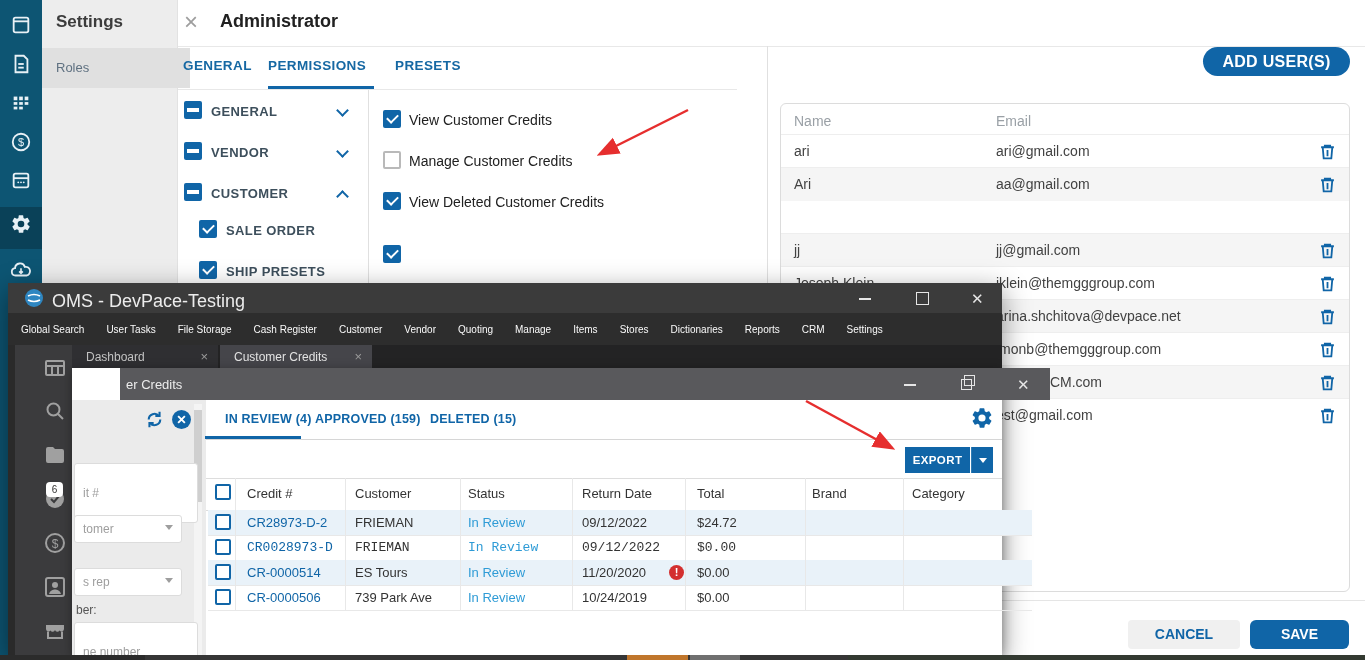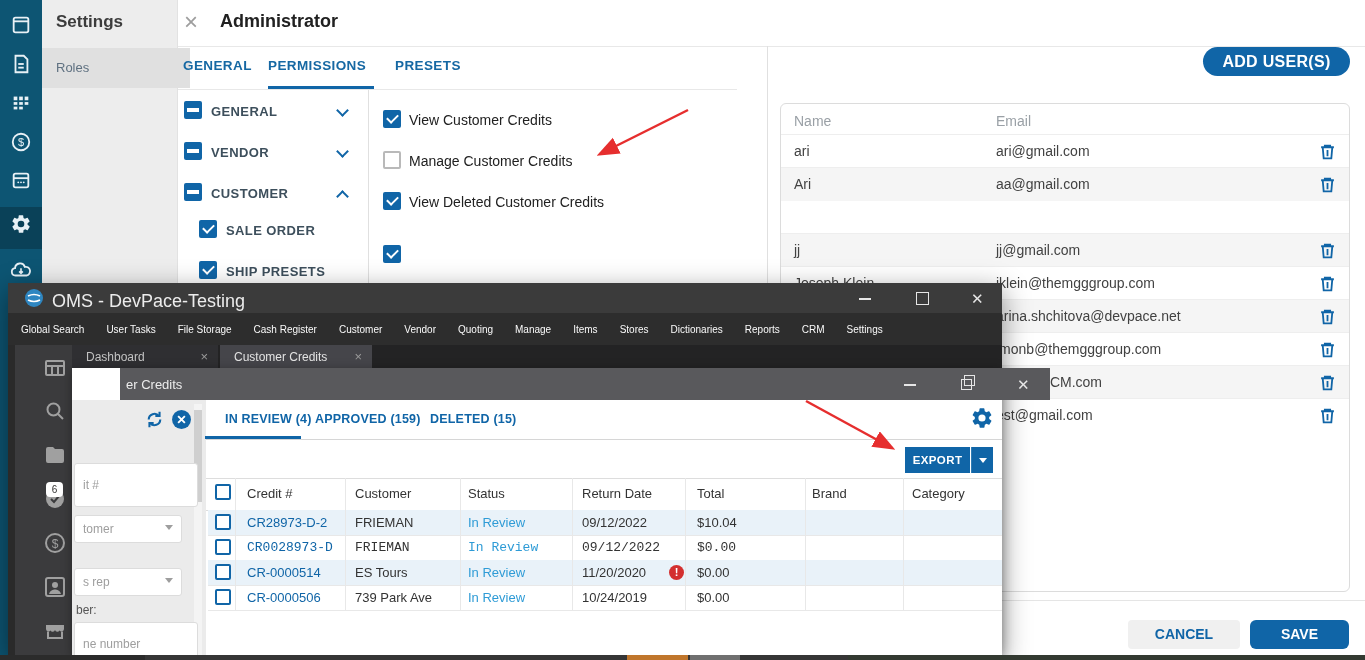--- a/index.html
+++ b/index.html
@@ -62,37 +62,37 @@
   .oms-tab .tx{position:absolute;left:14px;top:5px;}
   .oms-tab .x{position:absolute;right:10px;top:4px;color:#9a9a9a;font-size:13px;}
   .oms-sidebar{left:7px;top:62px;width:57px;height:310px;background:#3b3b3d;}
   .oms-sidebar .icn{position:absolute;left:28px;width:24px;height:24px;color:#a0a0a0;}
   
   #credits{left:64px;top:85px;width:930px;height:287px;background:#fff;box-shadow:0 2px 10px rgba(0,0,0,.35);}
   .cr-titlebar{left:0;top:0;width:930px;height:32px;background:#59595c;margin-left:48px;}
   .cr-title{position:absolute;left:6px;top:9px;font-size:13px;color:#ececec;}
   .filter{left:0;top:32px;width:134px;height:255px;background:#ebebeb;}
   .f-input{position:absolute;left:2px;width:106px;height:26px;background:#fff;border:1px solid #dcdcdc;border-radius:3px;
-    font-size:12px;color:#444;padding:8px 8px;font-family:"Liberation Sans",sans-serif;}
+    font-size:12px;color:#444;padding:16px 8px;font-family:"Liberation Sans",sans-serif;}
   .f-input::placeholder{color:#9e9e9e;}
   .f-select{position:absolute;left:2px;width:106px;height:26px;background:#fff;border:1px solid #dcdcdc;border-radius:3px;cursor:pointer;}
   .f-select .ph{position:absolute;left:8px;top:6px;font-size:12px;color:#9e9e9e;}
   .f-select .dn{position:absolute;right:8px;top:9px;width:0;height:0;border-left:4px solid transparent;
     border-right:4px solid transparent;border-top:5px solid #9e9e9e;}
   .f-label{position:absolute;left:4px;font-size:12px;color:#555;}
   .ctab{position:absolute;top:44px;font-size:12.5px;font-weight:bold;color:#1065a7;letter-spacing:.2px;cursor:pointer;}
   .export-btn{left:833px;top:79px;width:65px;height:26px;background:#1065a7;color:#fff;font-size:11.5px;font-weight:bold;
     text-align:center;line-height:26px;letter-spacing:.4px;cursor:pointer;}
   .export-arrow{left:899px;top:79px;width:22px;height:26px;background:#1065a7;border-left:1px solid #2f7cb5;cursor:pointer;}
   .export-arrow::after{content:"";position:absolute;left:7px;top:11px;width:0;height:0;
     border-left:4px solid transparent;border-right:4px solid transparent;border-top:5px solid #fff;}
   .cb2{width:16px;height:16px;border:2px solid #1065a7;border-radius:2px;background:#fff;cursor:pointer;}
   .t-col{position:absolute;top:110px;width:1px;height:132px;background:#e8e8e8;}
   .t-head{position:absolute;top:118px;font-size:13px;color:#333;}
-  .t-row{position:absolute;left:136px;width:794px;height:25px;border-bottom:1px solid #e8e8e8;}
+  .t-row{position:absolute;left:136px;width:794px;height:25px;border-bottom:1px solid #e8e8e8;padding-left:30px;}
   .t-row.alt{background:#e9f2f9;}
   .t-cell{position:absolute;top:5px;font-size:13px;color:#333;white-space:nowrap;}
   .t-link{color:#1065a7;cursor:pointer;}
   .t-status{color:#2e9bd6;}
   .err{position:absolute;left:461px;top:5px;width:15px;height:15px;border-radius:50%;background:#d32f2f;
     color:#fff;font-size:11px;font-weight:bold;text-align:center;line-height:15px;}
   
   .sb-track{background:#f4f4f4;}
   .sb-thumb{background:#cfcfcf;}
   
@@ -439,21 +439,21 @@
       <div class="t-head" style="left:740px;">Brand</div>
       <div class="t-head" style="left:840px;">Category</div>
       <div class="abs hline" style="left:134px;top:142px;width:796px;background:#dddddd;"></div>
 
       <div class="t-row alt" style="top:142px;">
         <span class="abs cb2" style="left:7px;top:4px;"></span>
         <span class="t-cell t-link" style="left:39px;">CR28973-D-2</span>
         <span class="t-cell" style="left:147px;">FRIEMAN</span>
         <span class="t-cell t-status" style="left:260px;">In Review</span>
         <span class="t-cell" style="left:374px;">09/12/2022</span>
-        <span class="t-cell" style="left:489px;">$10.04</span>
+        <span class="t-cell" style="left:489px;">$24.72</span>
       </div>
       <div class="t-row" style="top:167px;font-family:Liberation Mono, monospace;">
         <span class="abs cb2" style="left:7px;top:4px;"></span>
         <span class="t-cell t-link" style="left:39px;">CR0028973-D</span>
         <span class="t-cell" style="left:147px;">FRIEMAN</span>
         <span class="t-cell t-status" style="left:260px;">In Review</span>
         <span class="t-cell" style="left:374px;">09/12/2022</span>
         <span class="t-cell" style="left:489px;">$0.00</span>
       </div>
       <div class="t-row alt" style="top:192px;">

